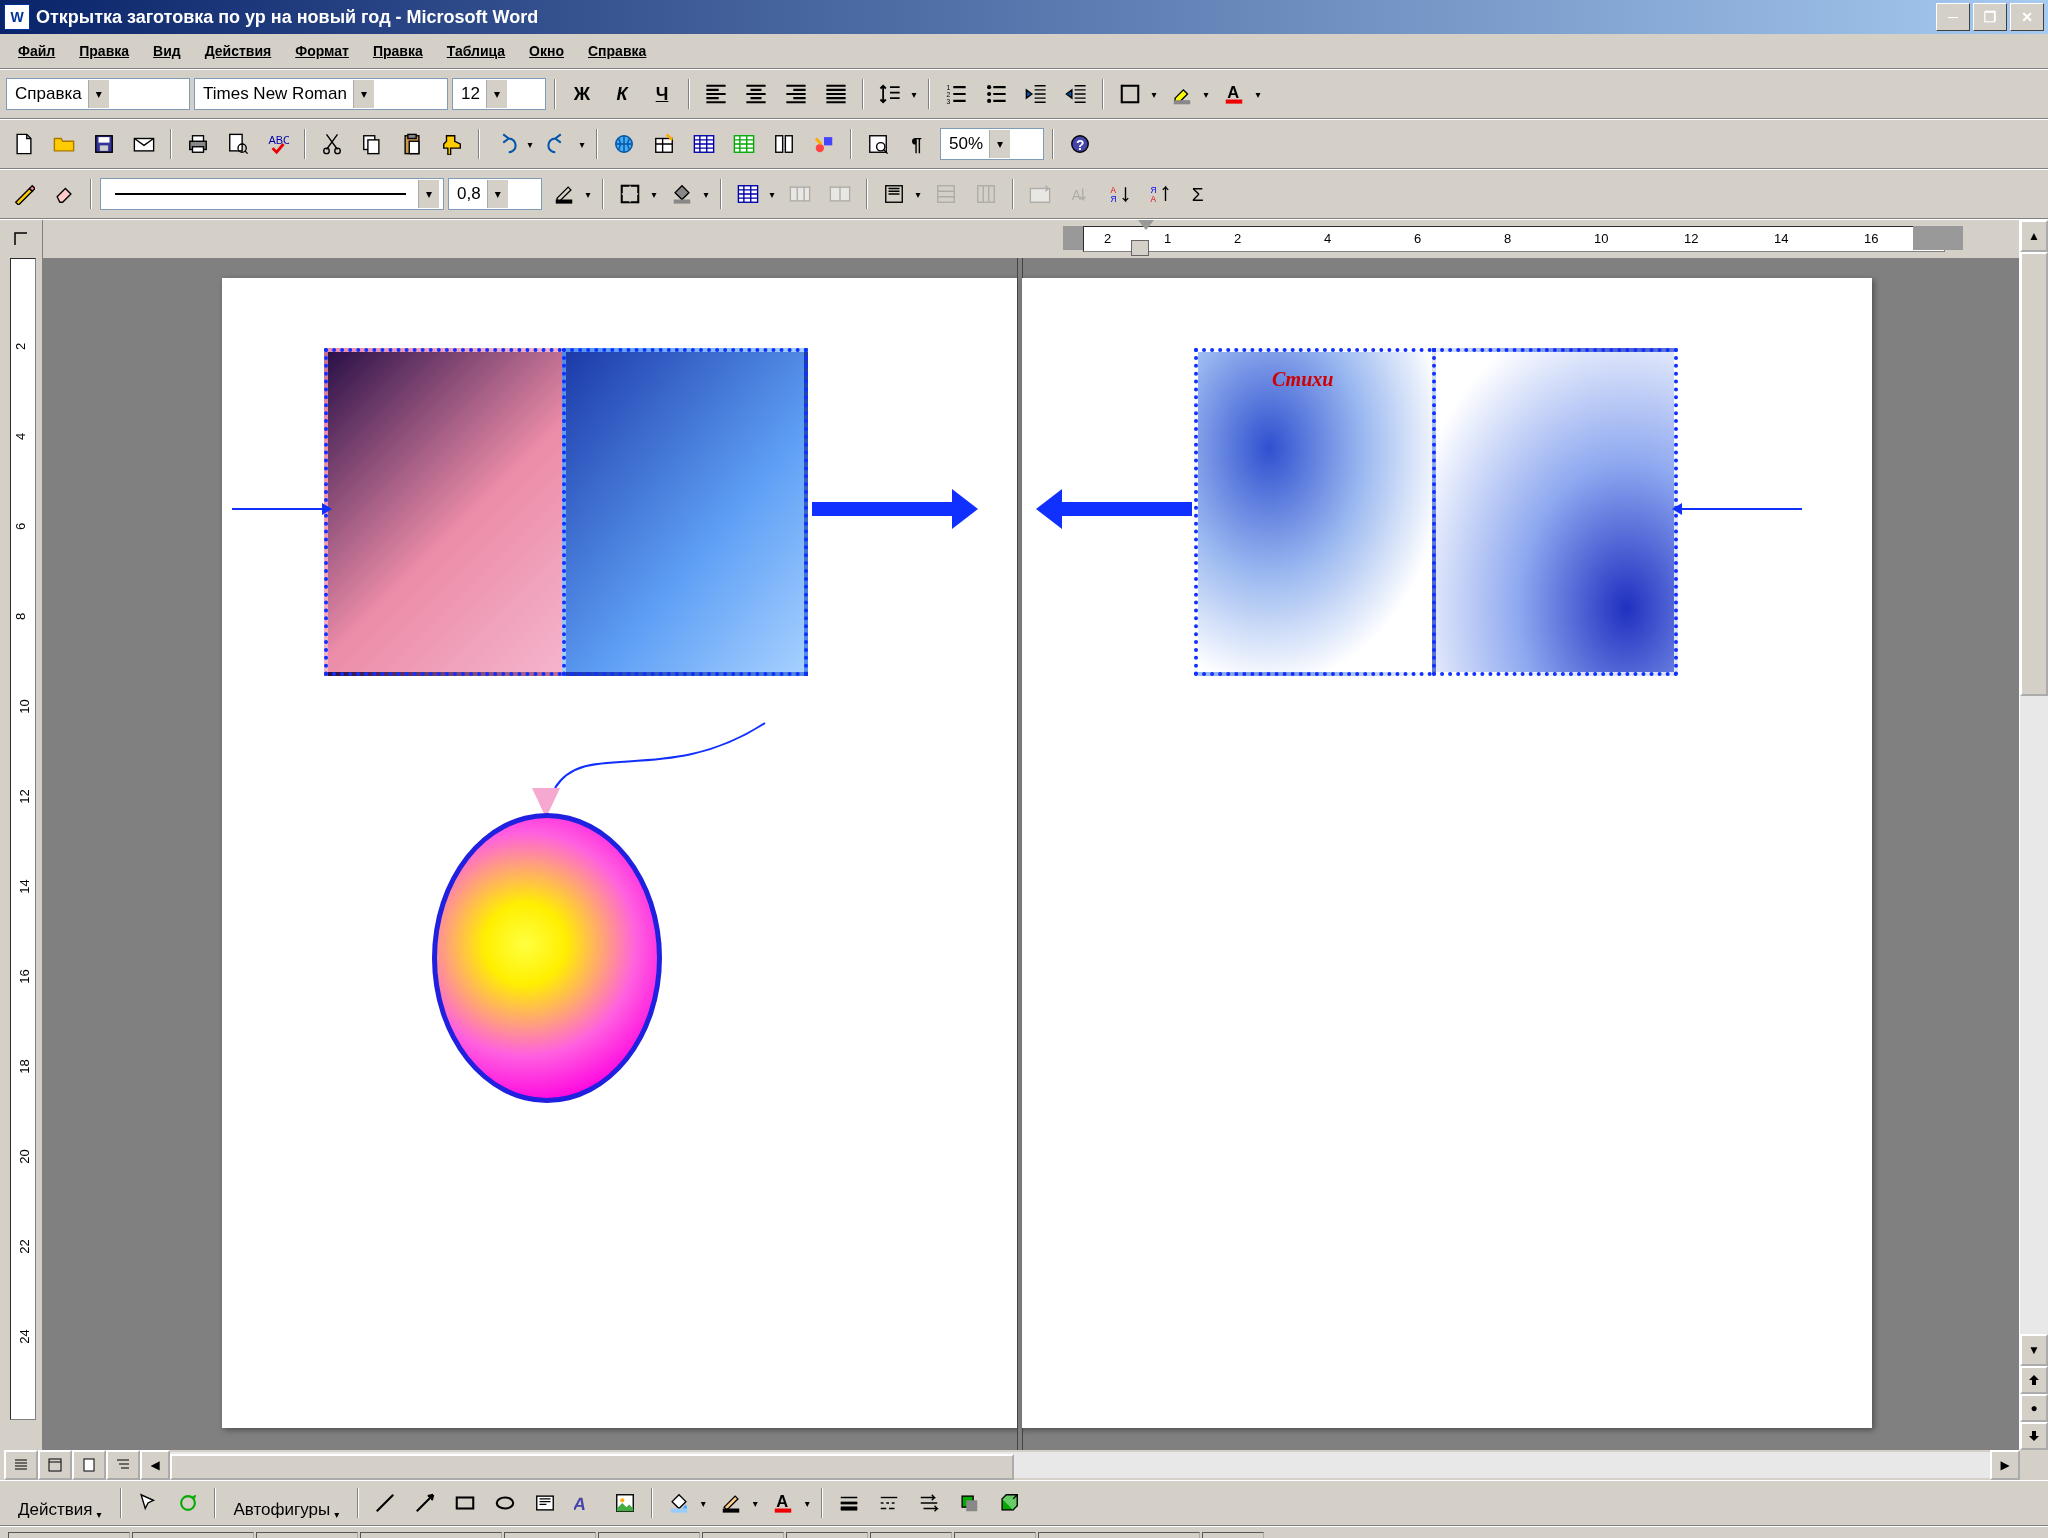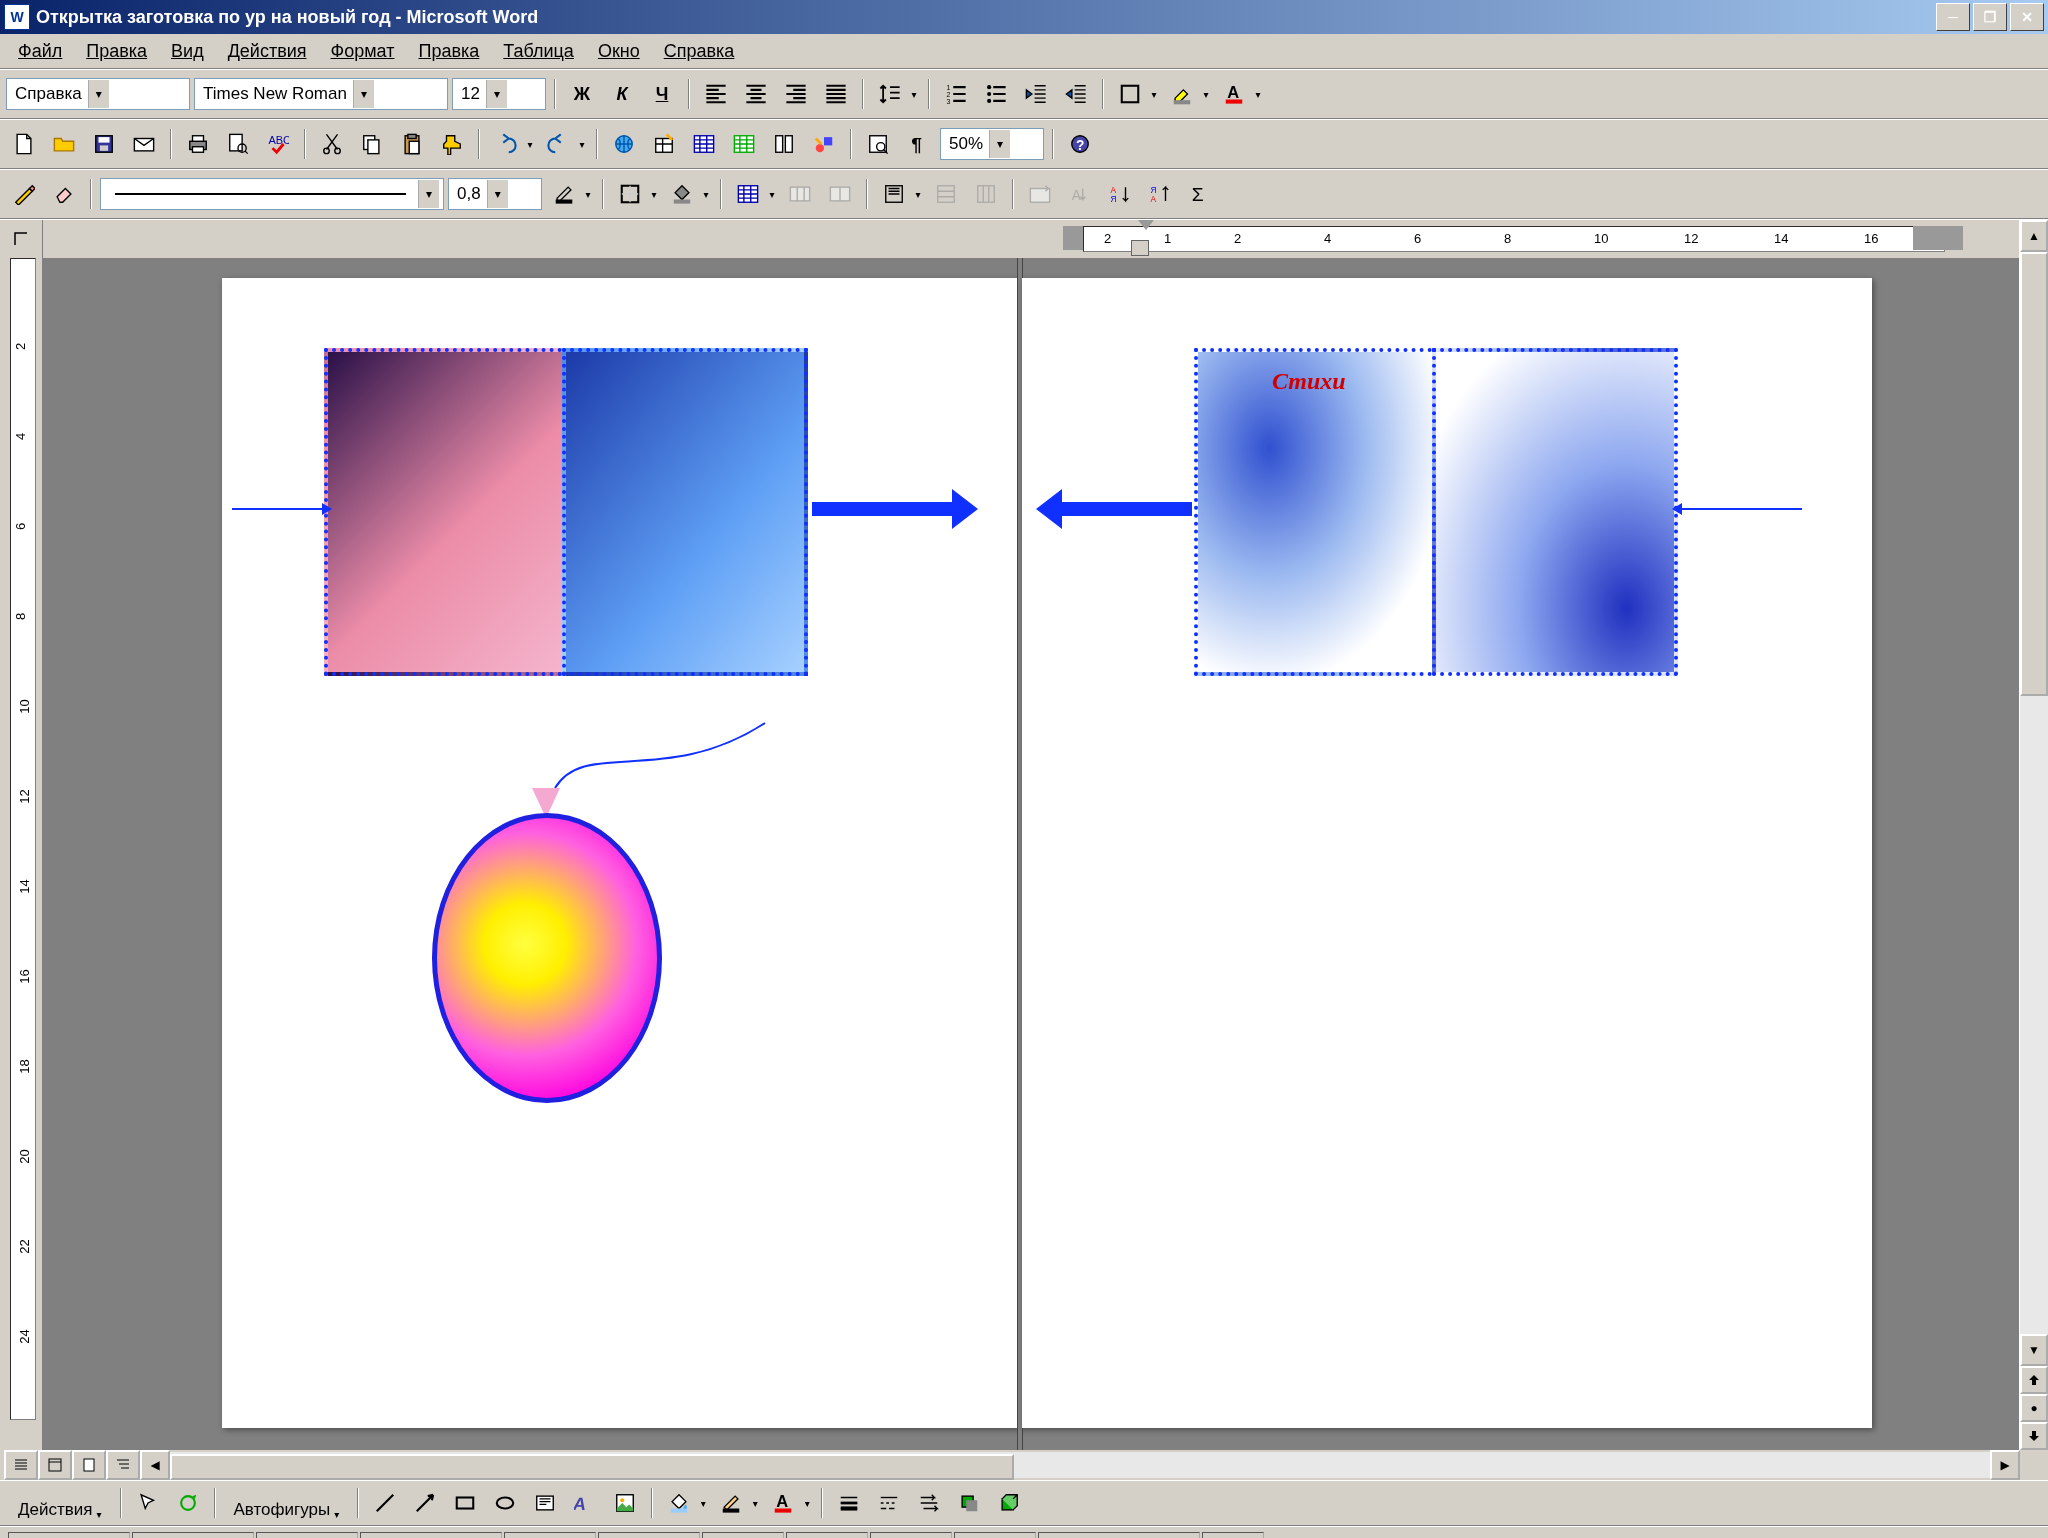--- a/index.html
+++ b/index.html
@@ -34,21 +34,22 @@
 .menu-bar {
   height: 34px;
   background: #d4d0c8;
   display: flex; align-items: center;
   padding: 0 8px;
   gap: 4px;
   border-bottom: 1px solid #808080;
 }
 .menu-item {
   padding: 4px 10px;
-  font-size: 18px;
+  font-size: 14px;
+  font-weight: bold;
 }
 .menu-item .ul { text-decoration: underline; }
 .toolbar {
   height: 44px;
   background: #d4d0c8;
   display: flex; align-items: center;
   padding: 2px 6px;
   gap: 4px;
   border-top: 1px solid #fff;
   border-bottom: 1px solid #808080;
@@ -186,21 +187,21 @@
 }
 .balloon-knot{
   position:absolute;
   width:0;height:0;
   border-left:14px solid transparent;
   border-right:14px solid transparent;
   border-top:30px solid #f5a8d0;
 }
 .balloon-string{position:absolute;}
 
-.stihi{position:absolute;color:#d00000;font-style:italic;font-weight:bold;font-family:'Times New Roman',serif;font-size:24px;}
+.stihi{position:absolute;color:#d00000;font-style:italic;font-weight:bold;font-family:'Times New Roman',serif;font-size:20px;}
 
 .draw-toolbar{
   height: 44px;
   background:#d4d0c8;
   border-top:1px solid #fff;
   border-bottom:1px solid #808080;
   display:flex;align-items:center;
   padding: 0 8px; gap:4px;
 }
 .status-bar{

